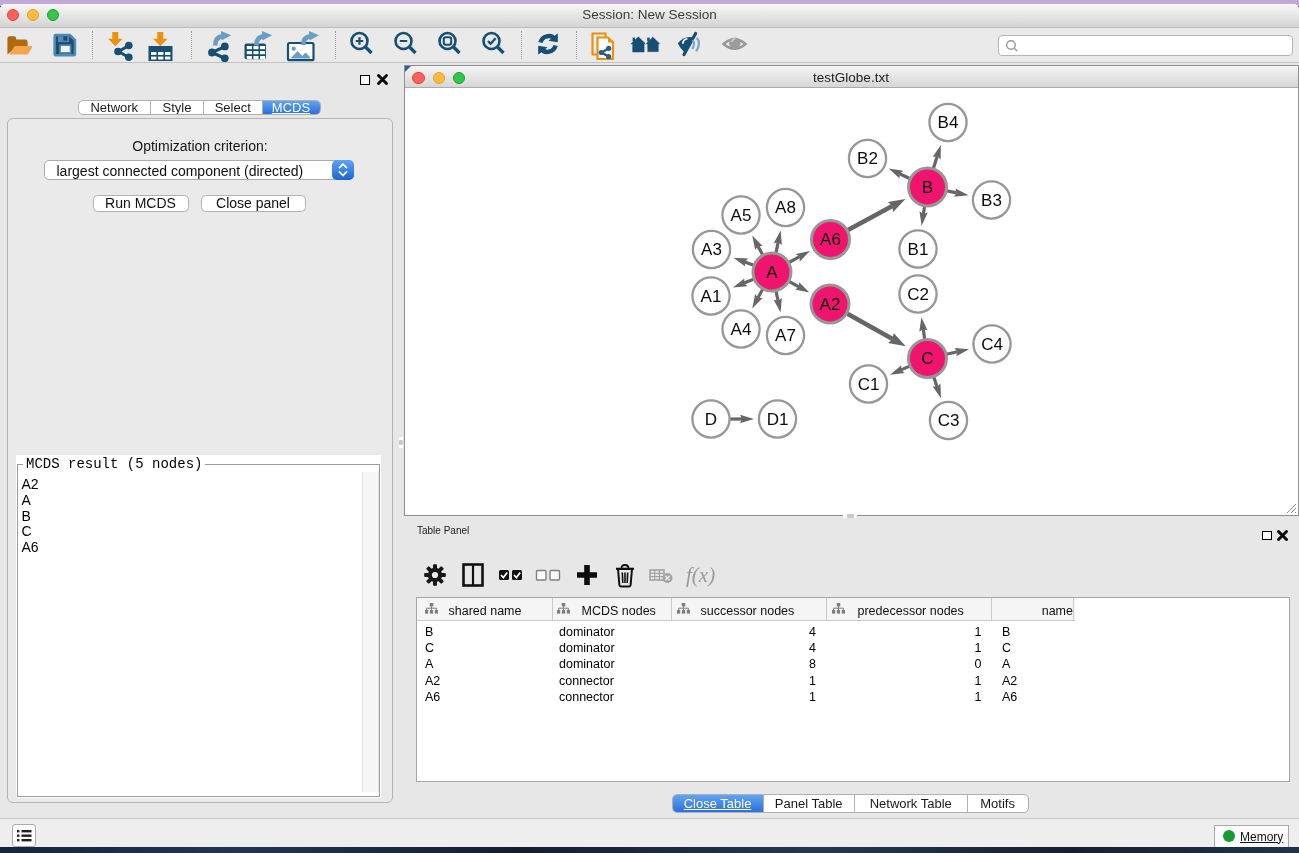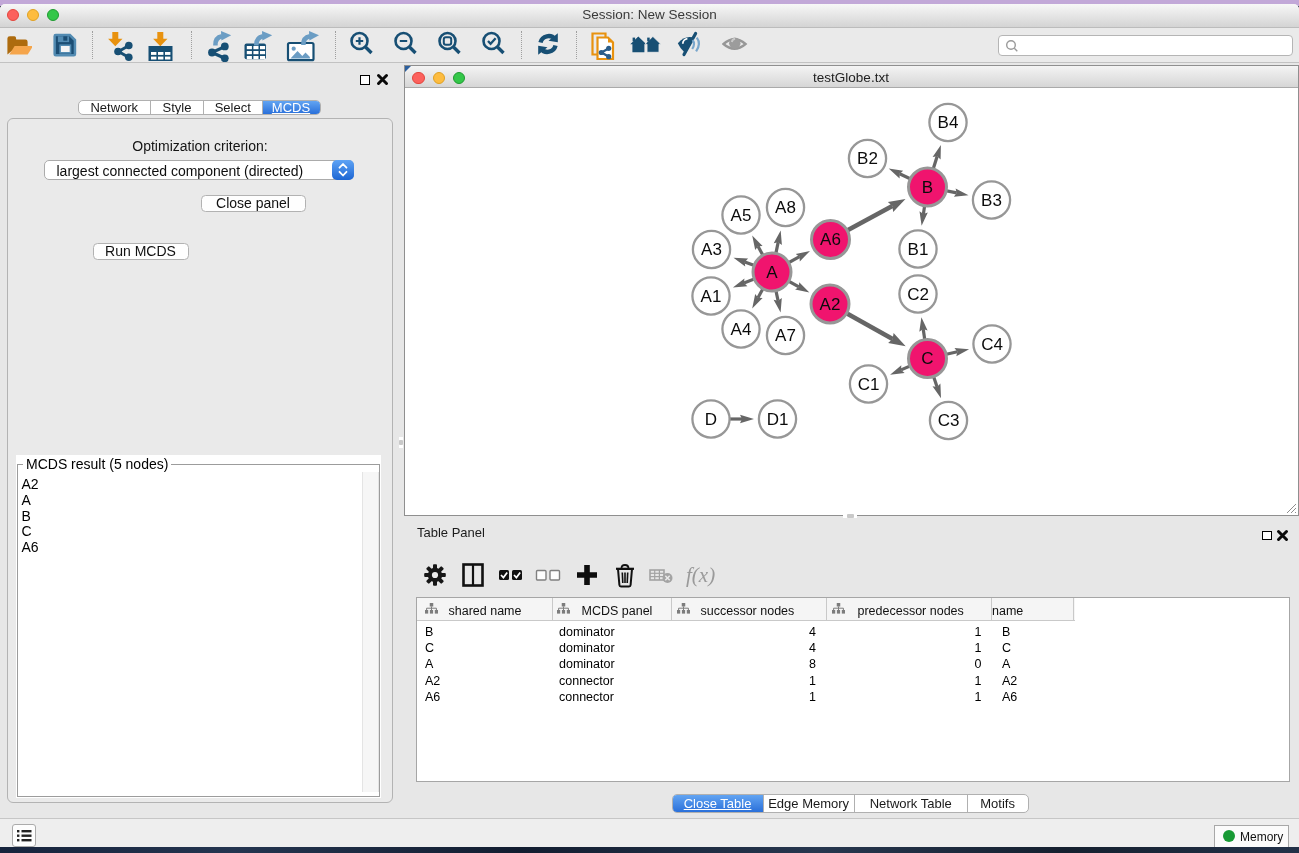--- a/index.html
+++ b/index.html
@@ -20,48 +20,48 @@
   .t3 { background:#34c749; border:0.5px solid #1f9a31; }
   #titlebar .t1 { left:7.3px; } #titlebar .t2 { left:26.5px; } #titlebar .t3 { left:46.8px; }
   #titletext { left:0; top:3px; width:1299px; text-align:center; font-size:13.5px; color:#3a3a3a; }
   #toolbar { left:0; top:24px; width:1299px; height:35px; background:#eaeaea; border-bottom:1px solid #c2c2c2; }
   .sep { top:3px; width:0; height:28px; border-left:1px dotted #9f9f9f; }
   #search { left:998px; top:7px; width:295px; height:21px; background:#fff; border:1px solid #b5b5b5; border-radius:4px; }
   #statusbar { left:0; top:814px; width:1299px; height:31px; background:#eeeeee; border-top:1px solid #c6c6c6; }
   #listbtn { left:12px; top:5px; width:24px; height:23px; background:#fdfdfd; border:1px solid #ababab; border-radius:3px; }
   #membtn { left:1214px; top:5.5px; width:75px; height:23px; background:#fbfbfb; border:1px solid #a8a8a8; font-size:12px; color:#111; }
   #membtn .dot { left:8px; top:4.5px; width:12px; height:12px; border-radius:50%; background:#189a35; }
-  #membtn .mtxt { left:25px; top:4px; }
+  #membtn .mtxt { left:25px; top:4px;text-decoration:underline; }
   #cpTitle { left:11px; top:11px; font-size:13px; color:#1c1c1c;margin-top:43px; }
   .winbox { width:9.5px; height:9.5px; border:1.6px solid #000; background:#fff; }
   .tabs { height:15px; display:flex; border:1px solid #b0b0b0; border-radius:5px; background:#fff; overflow:hidden; }
   .tabs .tab { height:100%; display:flex; align-items:center; justify-content:center;
     font-size:13px; color:#1a1a1a; border-right:1px solid #b0b0b0; }
   .tabs .tab:last-child { border-right:none; }
   .tabs .sel { background:linear-gradient(#62a4f2,#2a70da); color:#fff;text-decoration:underline; }
   #cpPanel { left:7px; top:54.5px; width:386px; height:685px; border:1px solid #b3b3b3; border-radius:6px; background:#eaeaea; }
   #optLabel { left:0; top:74.5px; width:400px; text-align:center; font-size:14px; color:#151515; }
   #dropdown { left:43.5px; top:97px; width:310.5px; height:19.5px; background:#fff; border:1px solid #ababab; border-radius:5px; }
   #dropdown .dtxt { left:12px; top:1.5px; font-size:14px; color:#0d0d0d; }
   #dropdown .stepper { right:-1px; top:-1px; width:22px; height:19.5px; border-radius:5px;
      background:linear-gradient(#5ea3f5,#1d66d3); }
   .btn { top:131.5px; height:17px; background:#fefefe; border:1px solid #b2b2b2; border-radius:4.5px;
     font-size:14px; color:#111; text-align:center; line-height:15px; }
   #groupbox { left:16px; top:392px; width:365px; height:343px; background:#fff; }
   #groupbox .gb { position:absolute; left:1px; top:8.5px; right:1px; bottom:1px; border:1px solid #9c9c9c; }
-  #groupbox .gl { position:absolute; left:7px; top:1px; font-size:14px; color:#000; background:#fff; padding:0 3px; }
+  #groupbox .gl { position:absolute; left:7px; top:1px; font-size:14px; color:#000; background:#fff; padding:0 3px;font-family:Liberation Mono, monospace; }
   #groupbox .items { position:absolute; left:5.5px; top:22px; font-size:14px; color:#000; line-height:15.8px; }
   #groupbox .sbar { position:absolute; right:2.5px; top:17px; width:16.5px; height:320px; background:#f6f6f6;
      border-left:1px solid #e4e4e4; border-right:1px solid #e4e4e4; }
   #netwin { left:403.5px; top:2px; width:895px; height:450.5px; background:#fff; border:1px solid #8f8f8f; }
   #nettitle { left:0; top:0; width:100%; height:22px; background:linear-gradient(#f4f4f4,#d6d6d6); border-bottom:1px solid #aaaaaa; }
   #nettitle .tl { top:5.7px; width:12.5px; height:12.5px; }
   #nettitle .t1 { left:7.5px; } #nettitle .t2 { left:28px; } #nettitle .t3 { left:48px; }
   #nettitle .ntxt { left:0; top:4px; width:100%; text-align:center; font-size:13.5px; color:#222; }
-  #tpTitle { left:417px; top:462px; font-size:13px; color:#1c1c1c; }
+  #tpTitle { left:417px; top:462px; font-size:10px; color:#1c1c1c; }
   #tbl { left:415.5px; top:534px; width:874.5px; height:185px; background:#fff; border:1px solid #a6a6a6; }
   #tblhead { position:absolute; left:0; top:0; width:658.5px; height:22.5px; background:#f5f5f5; border-bottom:1px solid #c9c9c9;padding-left:28px; }
   .hcell { position:absolute; top:0; height:22.5px; border-right:1px solid #c9c9c9; font-size:12.5px; color:#111; }
   .hic { position:absolute; top:5px; }
   .rowtxt { position:absolute; font-size:12.5px; color:#000; }
   .btabs { top:731px; height:19px; }
 </style>
 </head>
 <body>
 <div id="deskstrip" class="abs"></div>
@@ -231,21 +231,21 @@
     <div id="optLabel" class="abs">Optimization criterion:</div>
     <div id="dropdown" class="abs">
       <div class="dtxt abs">largest connected component (directed)</div>
       <div class="stepper abs">
         <svg width="22" height="19.5" viewBox="0 0 22 19.5">
           <path d="M7.5,7.7 L11,4 L14.5,7.7" fill="none" stroke="#fff" stroke-width="1.8" stroke-linecap="round" stroke-linejoin="round"></path>
           <path d="M7.5,11.8 L11,15.5 L14.5,11.8" fill="none" stroke="#fff" stroke-width="1.8" stroke-linecap="round" stroke-linejoin="round"></path>
         </svg>
       </div>
     </div>
-    <div class="btn abs" style="left:92.5px;width:96px;margin-top:48px;">Run MCDS</div>
+    <div class="btn abs" style="left:92.5px;width:96px;">Run MCDS</div>
     <div class="btn abs" style="left:200.5px;width:105px;">Close panel</div>
     <div id="groupbox" class="abs">
       <div class="gb"></div>
       <div class="gl">MCDS result (5 nodes)</div>
       <div class="items">A2<br>A<br>B<br>C<br>A6</div>
       <div class="sbar"></div>
     </div>
     <div id="netwin" class="abs">
       <svg class="abs" style="left:0;top:0;z-index:5" width="6" height="6" viewBox="0 0 6 6">
           <path d="M0,0 H6 L0,6 Z" fill="#2b5f9e"></path>
@@ -419,21 +419,21 @@
         <div class="hcell" style="left:136.5px;width:119px">
             <svg class="hic" width="13" height="11" viewBox="0 0 13 11" style="left:4.0px">
               <g fill="#7d7d7d">
                 <rect x="4.75" y="0" width="3.5" height="3.5"></rect>
                 <rect x="0" y="7" width="3.2" height="3.6"></rect>
                 <rect x="4.9" y="7" width="3.2" height="3.6"></rect>
                 <rect x="9.8" y="7" width="3.2" height="3.6"></rect>
               </g>
               <path d="M6.5,3.5 V5.2 M1.6,7 V5.2 H11.4 V7 M6.5,5.2 V7" stroke="#7d7d7d" stroke-width="1" fill="none"></path>
             </svg>
-            <span style="position:absolute;left:28.5px;top:5.5px">MCDS panel</span>
+            <span style="position:absolute;left:28.5px;top:5.5px">MCDS nodes</span>
           </div>
         <div class="hcell" style="left:255.5px;width:155px">
             <svg class="hic" width="13" height="11" viewBox="0 0 13 11" style="left:4.5px">
               <g fill="#7d7d7d">
                 <rect x="4.75" y="0" width="3.5" height="3.5"></rect>
                 <rect x="0" y="7" width="3.2" height="3.6"></rect>
                 <rect x="4.9" y="7" width="3.2" height="3.6"></rect>
                 <rect x="9.8" y="7" width="3.2" height="3.6"></rect>
               </g>
               <path d="M6.5,3.5 V5.2 M1.6,7 V5.2 H11.4 V7 M6.5,5.2 V7" stroke="#7d7d7d" stroke-width="1" fill="none"></path>
@@ -446,21 +446,21 @@
                 <rect x="4.75" y="0" width="3.5" height="3.5"></rect>
                 <rect x="0" y="7" width="3.2" height="3.6"></rect>
                 <rect x="4.9" y="7" width="3.2" height="3.6"></rect>
                 <rect x="9.8" y="7" width="3.2" height="3.6"></rect>
               </g>
               <path d="M6.5,3.5 V5.2 M1.6,7 V5.2 H11.4 V7 M6.5,5.2 V7" stroke="#7d7d7d" stroke-width="1" fill="none"></path>
             </svg>
             <span style="position:absolute;left:30.5px;top:5.5px">predecessor nodes</span>
           </div>
         <div class="hcell" style="left:575.5px;width:82px">
-            <span style="position:absolute;left:0;top:5.5px;width:100%;text-align:left">name</span>
+            <span style="position:absolute;left:0;top:5.5px;width:100%;text-align:right">name</span>
           </div>
       </div>
       <div class="rowtxt" style="left:8.5px;top:26.8px">B</div>
       <div class="rowtxt" style="left:142.5px;top:26.8px">dominator</div>
       <div class="rowtxt" style="left:300px;top:26.8px;width:99.5px;text-align:right">4</div>
       <div class="rowtxt" style="left:465px;top:26.8px;width:100px;text-align:right">1</div>
       <div class="rowtxt" style="left:585.5px;top:26.8px">B</div>
       <div class="rowtxt" style="left:8.5px;top:43.1px">C</div>
       <div class="rowtxt" style="left:142.5px;top:43.1px">dominator</div>
       <div class="rowtxt" style="left:300px;top:43.1px;width:99.5px;text-align:right">4</div>
@@ -477,21 +477,21 @@
       <div class="rowtxt" style="left:465px;top:75.7px;width:100px;text-align:right">1</div>
       <div class="rowtxt" style="left:585.5px;top:75.7px">A2</div>
       <div class="rowtxt" style="left:8.5px;top:92.0px">A6</div>
       <div class="rowtxt" style="left:142.5px;top:92.0px">connector</div>
       <div class="rowtxt" style="left:300px;top:92.0px;width:99.5px;text-align:right">1</div>
       <div class="rowtxt" style="left:465px;top:92.0px;width:100px;text-align:right">1</div>
       <div class="rowtxt" style="left:585.5px;top:92.0px">A6</div>
     </div>
     <div class="tabs btabs abs" style="left:671.5px;width:357px;">
       <div class="tab sel" style="width:91.5px">Close Table</div>
-      <div class="tab" style="width:91.5px">Edge Memory</div>
+      <div class="tab" style="width:91.5px">Panel Table</div>
       <div class="tab" style="width:113.5px">Network Table</div>
       <div class="tab" style="width:60px">Motifs</div>
     </div>
   </div>
   <div id="statusbar" class="abs">
     <div id="listbtn" class="abs">
       <svg style="position:absolute;left:4px;top:4px" width="15" height="14" viewBox="0 0 15 14">
         <rect x="0" y="1" width="2.4" height="2.4" fill="#222"></rect>
           <rect x="4.5" y="1" width="10" height="2.4" fill="#222"></rect>
         <rect x="0" y="5.5" width="2.4" height="2.4" fill="#222"></rect>

